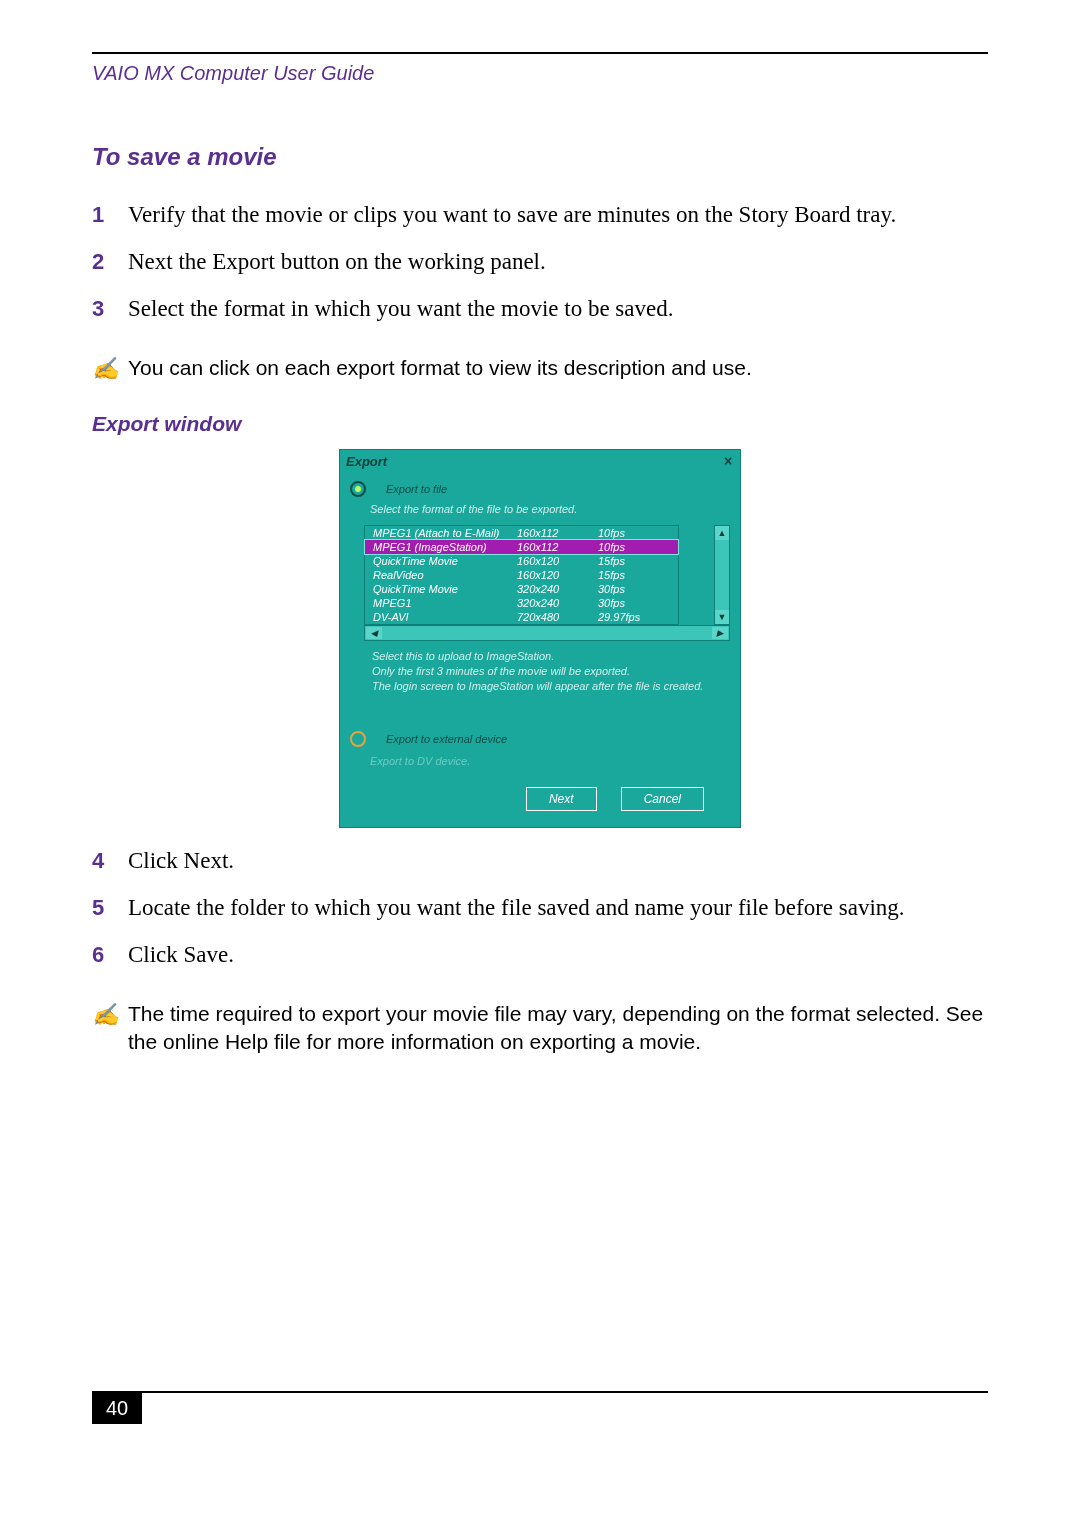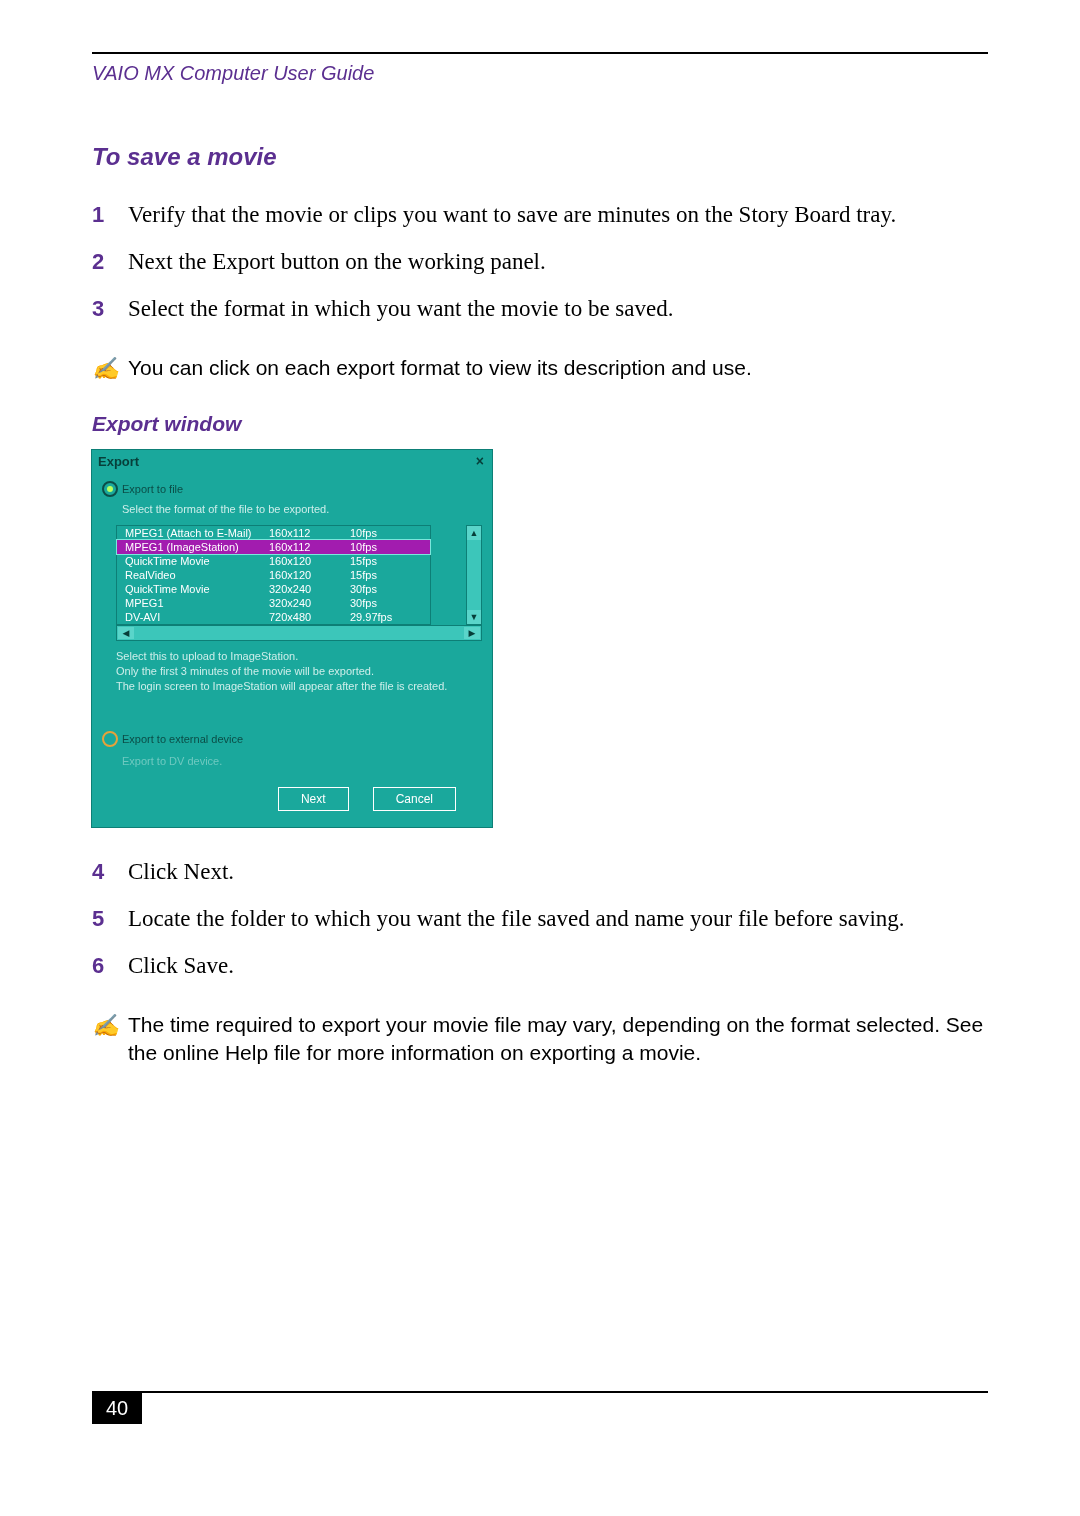--- a/index.html
+++ b/index.html
@@ -79,22 +79,23 @@
     margin-right: 6px;
     font-style: italic;
   }
   .note-text {
     flex: 1;
   }
 
   
   .dialog-wrap {
     display: flex;
-    justify-content: flex-start;
-    margin: 8px 0 29px 0;
+    justify-content: center;
+    margin: 8px 0 18px 0;
+    font-style: italic;
   }
   .dialog {
     width: 400px;
     background: #1aa89c;
     color: #ffffff;
     font-family: Arial, Helvetica, sans-serif;
     font-size: 11px;
     box-shadow: 0 0 0 1px #0d7f76;
   }
   .dialog-title {
@@ -109,21 +110,21 @@
   .close-x {
     color: #073f3a;
     font-weight: bold;
     font-size: 14px;
     line-height: 1;
     padding: 0 2px;
   }
   .radio-row {
     display: flex;
     align-items: center;
-    gap: 4px;
+    gap: 20px;
     padding: 2px 10px 6px 10px;
     color: #0b4d47;
   }
   .radio {
     width: 12px; height: 12px;
     border-radius: 50%;
     border: 2px solid #0b4d47;
     display: inline-flex;
     align-items: center; justify-content: center;
     background: #1aa89c;
@@ -187,21 +188,21 @@
   }
   .hbtn {
     width: 16px; height: 12px;
     background: #5ad5ca;
     margin: 0 1px;
     display:flex;align-items:center;justify-content:center;
     font-size:9px;color:#063e39;
   }
   .hscroll .track { flex:1; }
   .desc-block {
-    padding: 8px 24px 0 24px;
+    padding: 8px 24px 0 32px;
     color: #cdeeea;
     line-height: 1.35;
     min-height: 80px;
   }
   .ext-instr {
     padding: 2px 10px 20px 30px;
     color: #6fc9c0;
   }
   .dialog-buttons {
     display: flex;

